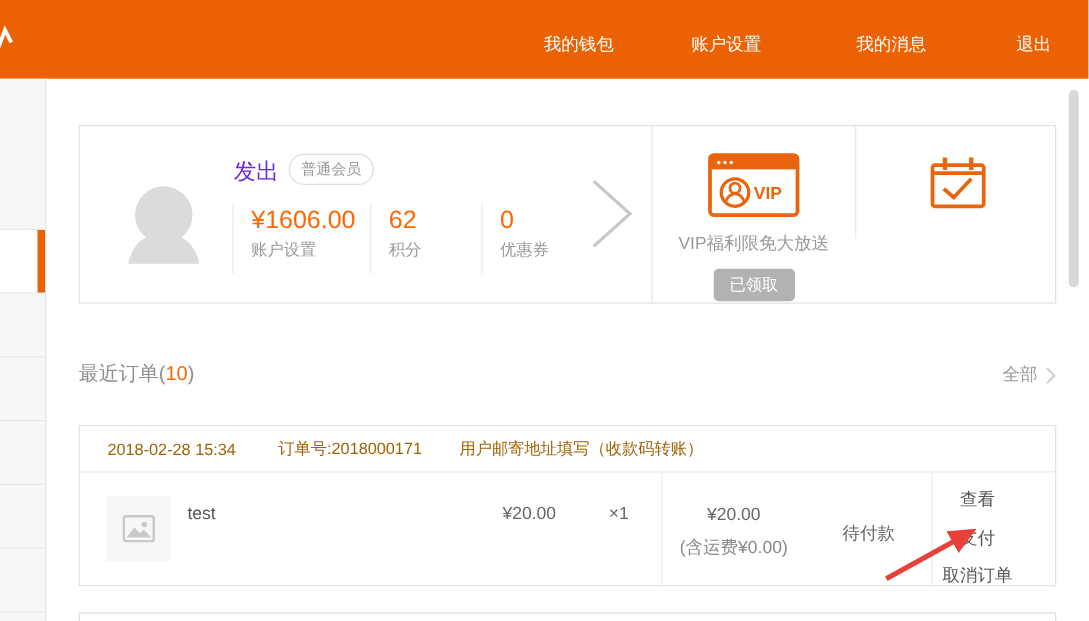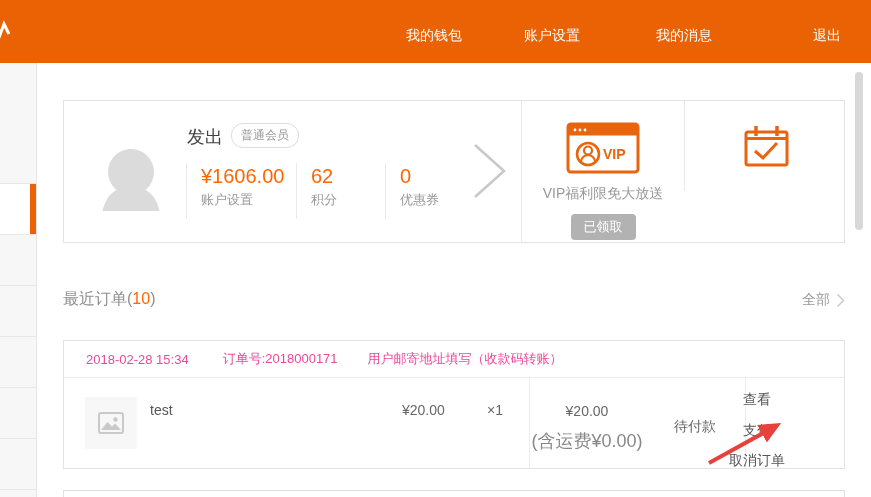--- a/index.html
+++ b/index.html
@@ -7,33 +7,33 @@
   body { font-family:"Liberation Sans","DejaVu Sans",sans-serif; }
   #app { position:relative; width:871px; height:497px; background:#fff; overflow:hidden; }
 
   
   .top-header { position:absolute; left:0; top:0; width:871px; height:63px; background:#ea6204; }
   .logo-frag { position:absolute; left:-2px; top:20px; }
   .top-nav { position:absolute; right:0; top:0; height:71px; display:flex; align-items:center; padding-right:30px; }
   .top-nav .nav-item { color:#fff; font-size:14px; cursor:pointer; white-space:nowrap; }
   .top-nav .nav-item + .nav-item { margin-left:62px; }
   .top-nav .nav-item:nth-child(3) { margin-left:76px; }
-  .top-nav .nav-item:nth-child(4) { margin-left:101px; }
+  .top-nav .nav-item:nth-child(4) { margin-left:72px; }
 
   
   .sidebar { position:absolute; left:0; top:63px; width:37px; height:434px; background:#f7f7f7; border-right:1px solid #e5e5e5; }
   .sidebar .side-top { height:121px; border-bottom:1px solid #e7e7e7; }
   .sidebar .side-row { position:relative; height:51px; border-bottom:1px solid #e7e7e7; }
   .sidebar .side-row.active { background:#fff; }
   .sidebar .active-bar { position:absolute; right:0; top:0; width:6px; height:100%; background:#ea6204; }
 
   
   .user-card { position:absolute; left:63px; top:100px; width:782px; height:143px; background:#fff; border:1px solid #e3e3e3; }
   .avatar { position:absolute; left:37px; top:46px; }
-  .username { position:absolute; left:123px; top:24px; font-size:18px; color:#404040; }
+  .username { position:absolute; left:123px; top:24px; font-size:18px; color:#6d28d9; }
   .member-badge { position:absolute; left:167px; top:22px; font-size:12px; color:#999; border:1px solid #ddd; border-radius:12px; padding:3px 9px; background:#fff; }
   .stats { position:absolute; left:122px; top:62px; display:flex; }
   .stat-col { border-left:1px solid #eaeaea; padding:2px 0 0 14px; height:56px; }
   .stat-col.c1 { width:110px; }
   .stat-col.c2 { width:89px; }
   .stat-col.c3 { width:92px; }
   .stat-value { font-size:20px; color:#ff6600; line-height:22px; word-break:break-all; max-width:84px; }
   .stat-label { font-size:13px; color:#999; margin-top:4px; }
   .big-chevron { position:absolute; left:408px; top:41px; }
   .vip-section { position:absolute; left:457px; top:0; width:163px; height:100%; border-left:1px solid #e9e9e9; text-align:center; }
@@ -49,36 +49,36 @@
 
   
   .orders-head { position:absolute; left:63px; top:289px; width:782px; display:flex; justify-content:space-between; align-items:center; }
   .orders-title { font-size:16px; color:#8f8f8f; }
   .orders-title .count { color:#ff6600; }
   .view-all { display:flex; align-items:center; font-size:14px; color:#999; cursor:pointer;justify-content:center; }
   .view-all .sm-chevron { margin-left:6px; margin-top:1px; }
 
   
   .order-card { position:absolute; left:63px; top:340px; width:782px; height:129px; background:#fff; border:1px solid #e3e3e3; }
-  .order-head { height:37px; border-bottom:1px solid #ececec; display:flex; align-items:center; padding-left:22px; font-size:13px; color:#ec4899; }
+  .order-head { height:37px; border-bottom:1px solid #ececec; display:flex; align-items:center; padding-left:22px; font-size:13px; color:#a16207; }
   .order-head .o-no { margin-left:34px; }
   .order-head .o-note { margin-left:30px; }
   .order-body { position:relative; height:90px; }
   .thumb { position:absolute; left:21px; top:19px; width:52px; height:52px; background:#f7f7f7; display:flex; align-items:center; justify-content:center; }
   .item-name { position:absolute; left:86px; top:24px; font-size:14px; color:#555; }
   .item-price { position:absolute; left:338px; top:24px; font-size:14px; color:#666; }
   .item-qty { position:absolute; left:423px; top:24px; font-size:14px; color:#666; }
   .cell-div { position:absolute; top:0; height:100%; border-left:1px solid #ececec; }
   .d1 { left:465px; } .d2 { left:681px; }
   .price-cell { position:absolute; left:465px; top:0; width:116px; height:100%; text-align:center; }
   .order-total { font-size:14px; color:#666; margin-top:25px; }
-  .order-ship { font-size:18px; color:#888; margin-top:10px; }
+  .order-ship { font-size:14px; color:#888; margin-top:10px; }
   .status-cell { position:absolute; left:581px; top:0; width:100px; height:100%; text-align:center; }
   .order-status { font-size:14px; color:#666; margin-top:40px; }
-  .actions-cell { position:absolute; left:641px; top:0; width:104px; height:100%; text-align:center; }
+  .actions-cell { position:absolute; left:666px; top:0; width:104px; height:100%; text-align:center; }
   .action-link { font-size:14px; color:#555; cursor:pointer; }
   .a1 { margin-top:13px; } .a2 { margin-top:13px; } .a3 { margin-top:12px; }
   .red-arrow { position:absolute; left:577px; top:30px; z-index:5; }
 
   
   .next-card { position:absolute; left:63px; top:490px; width:782px; height:30px; background:#fff; border:1px solid #e0e0e0; }
 </style>
 </head>
 <body>
 

